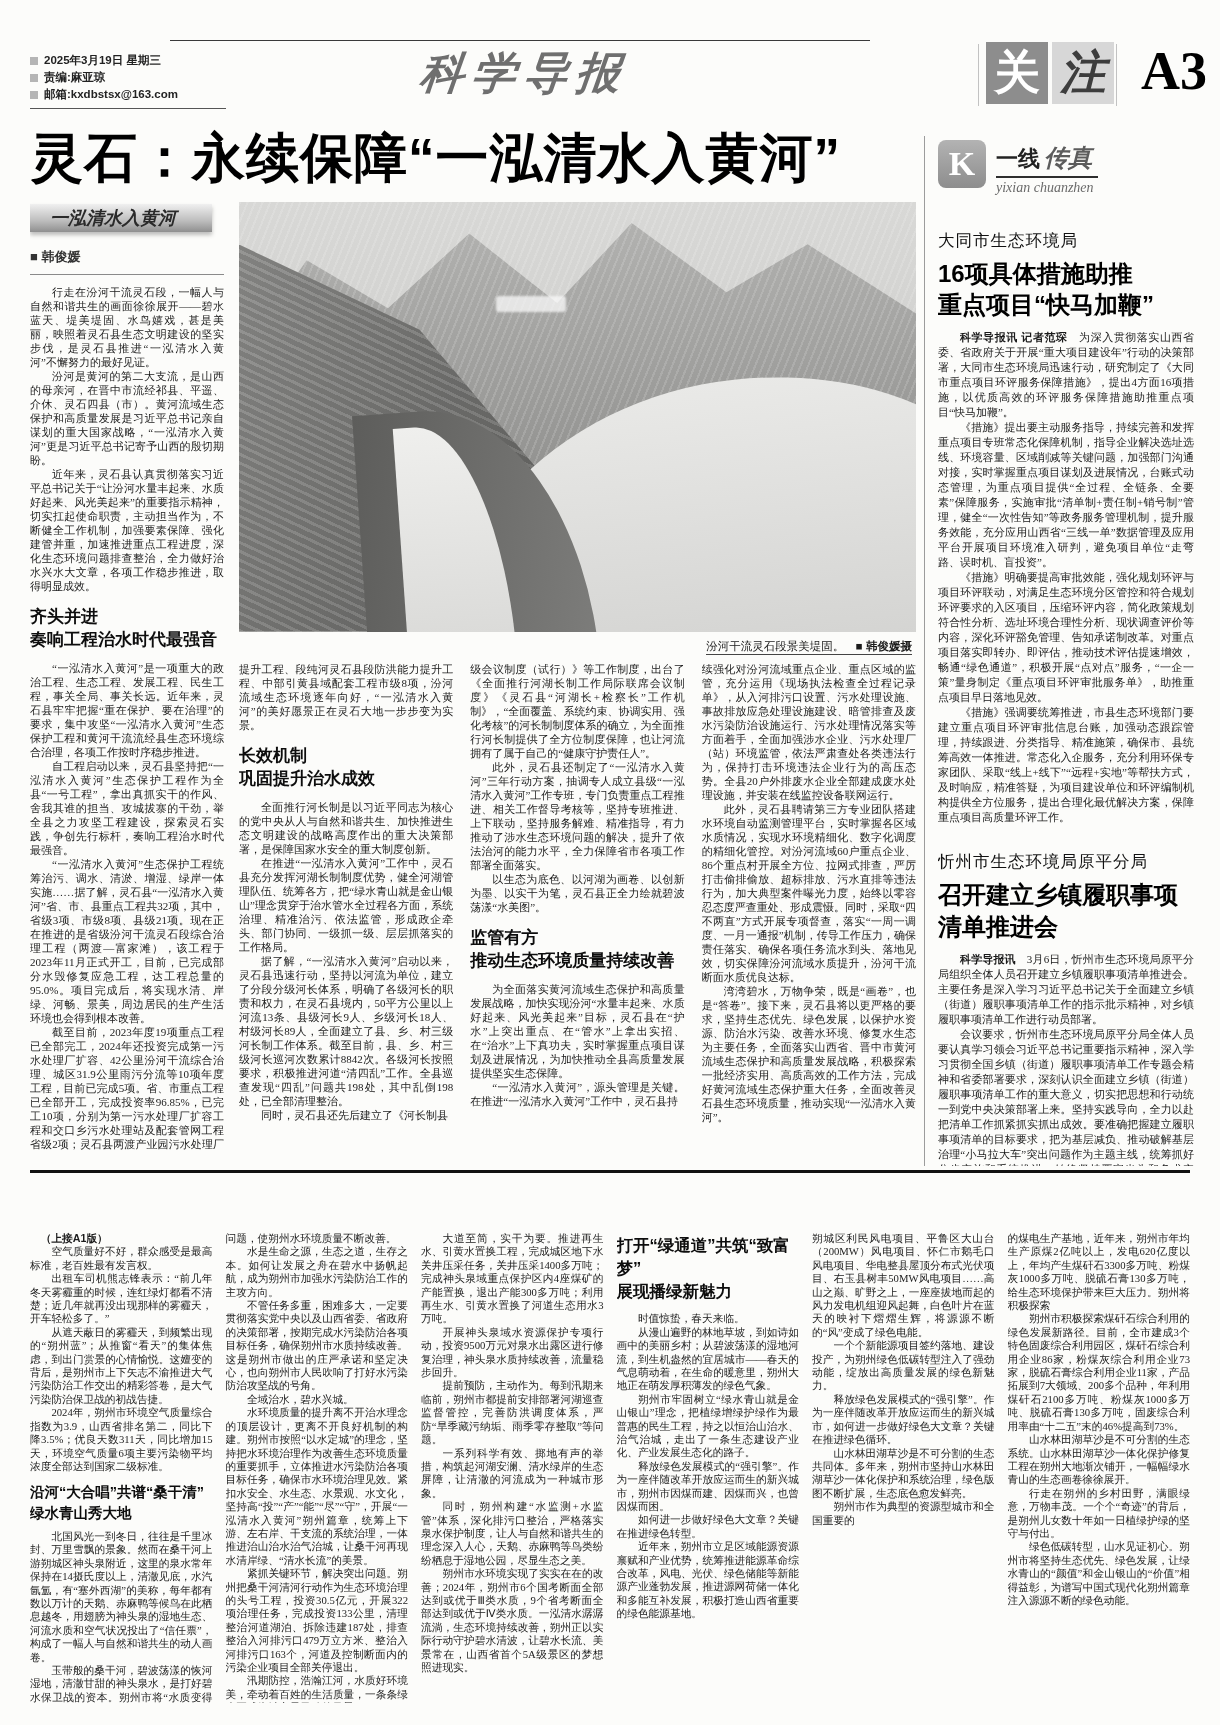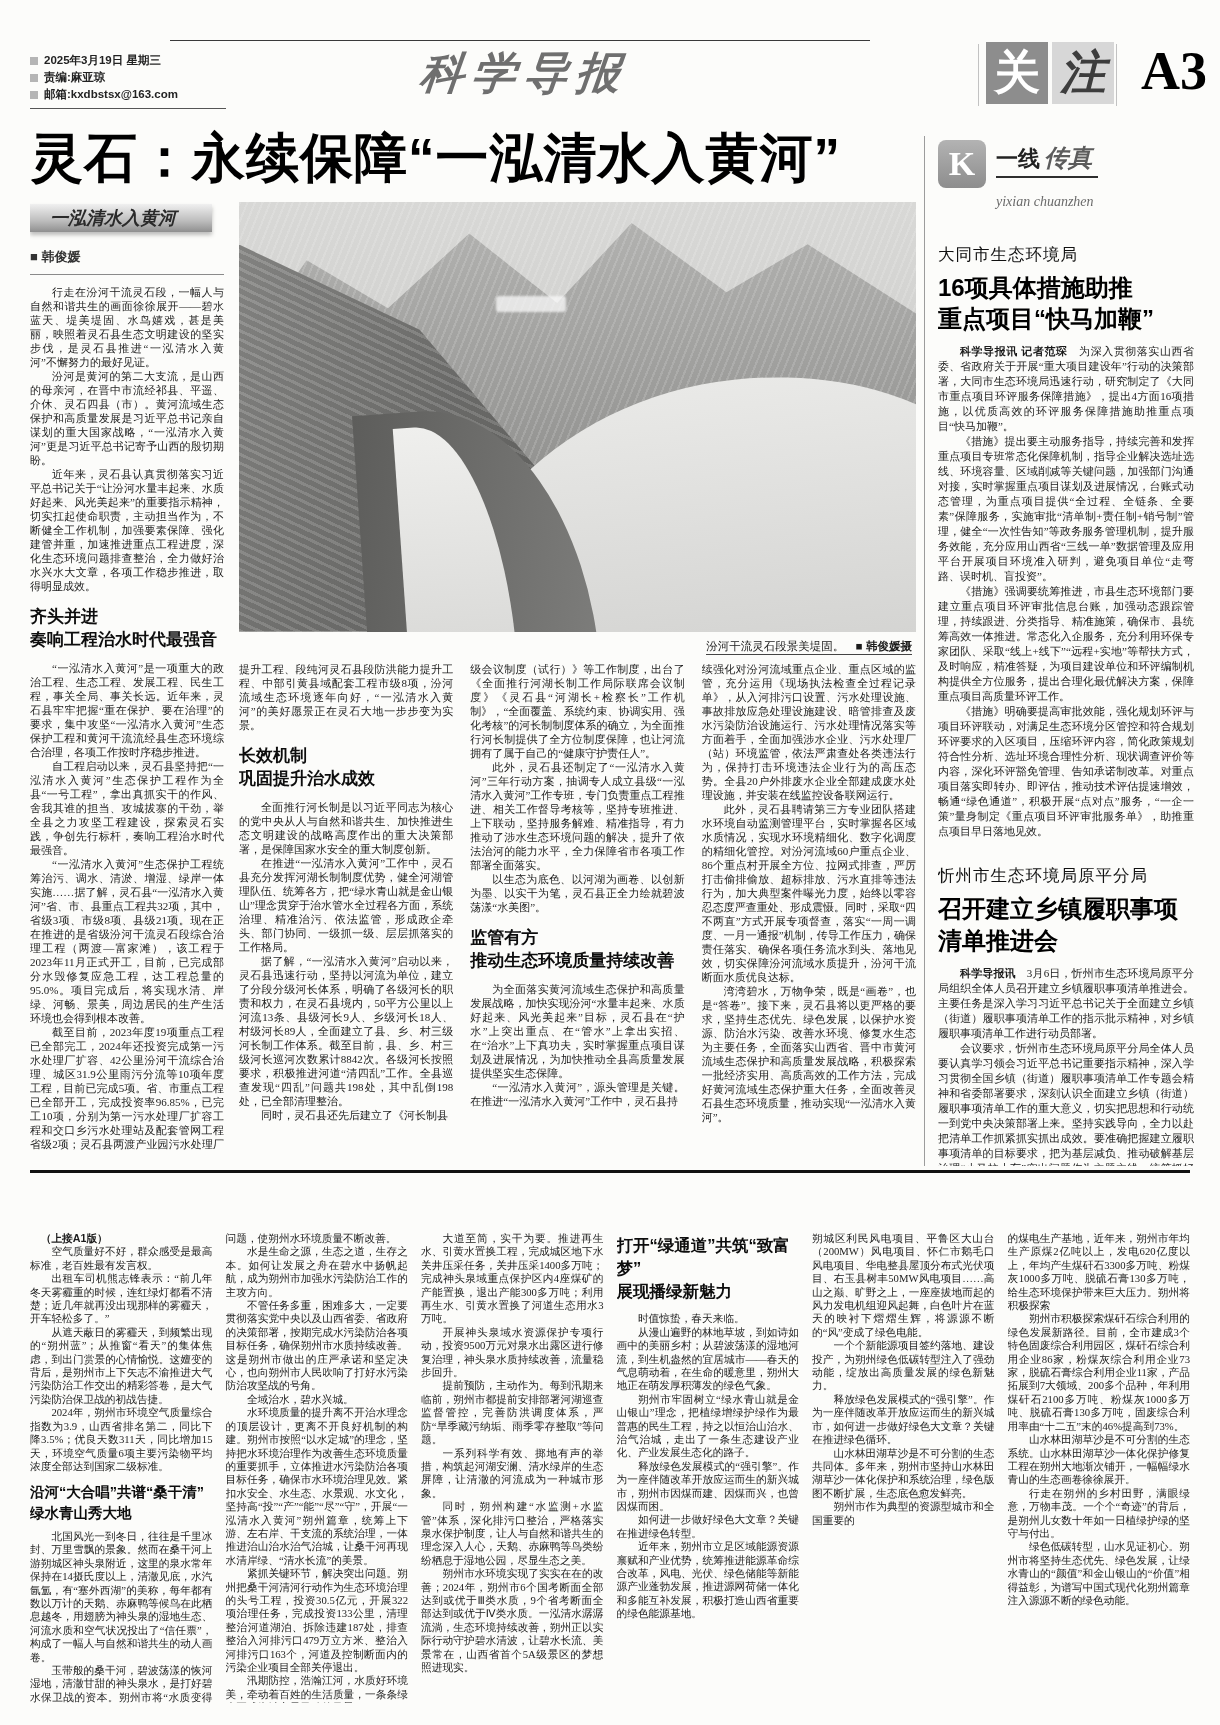--- a/index.html
+++ b/index.html
@@ -72,21 +72,21 @@
   
   .vrule{position:absolute;left:924px;top:136px;width:1px;height:1030px;background:#9c9c9c;}
   .sidebar{position:absolute;left:938px;top:140px;width:256px;height:1026px;overflow:hidden;}
   .brand{display:flex;gap:10px;align-items:flex-start;margin-bottom:34px;}
   .brand-logo{width:48px;height:48px;border-radius:8px;flex:none;display:flex;align-items:center;justify-content:center;
         background:linear-gradient(#b3b3b3,#8d8d8d);color:#fff;font-family:"Liberation Serif",serif;
         font-weight:700;font-size:34px;}
   .brand-line1{display:flex;align-items:baseline;gap:4px;border-bottom:2px solid #2e2e2e;padding:2px 6px 2px 0;}
   .brand-t1{font-family:"Liberation Sans",sans-serif;font-weight:700;font-size:22px;color:#222;}
   .brand-t2{font-family:"Liberation Serif",serif;font-style:italic;font-weight:700;font-size:24px;color:#5c5c5c;}
-  .brand-pinyin{font-family:"Liberation Serif",serif;font-style:italic;font-size:14px;color:#6a6a6a;padding-top:16px;}
+  .brand-pinyin{font-family:"Liberation Serif",serif;font-style:italic;font-size:14px;color:#6a6a6a;padding-top:2px;}
   .kicker{font-family:"Liberation Sans",sans-serif;font-size:16.5px;color:#111;margin:0 0 6px;letter-spacing:1px;}
   .art-headline{font-family:"Liberation Sans",sans-serif;font-weight:700;font-size:24px;line-height:1.3;
         color:#000;margin:0 0 10px;}
   .art-headline span{display:block;}
   .sidebar .para{font-size:11px;line-height:15px;}
   .art2{margin-top:26px;}
   
   .hrule{position:absolute;left:30px;top:1170px;width:1160px;height:3px;background:#111;}
   .bottom{position:absolute;left:30px;top:1188px;width:1160px;height:515px;display:flex;gap:13px;overflow:hidden;}
   .bcol{flex:1;overflow:hidden;margin-top:44px;}
@@ -205,22 +205,22 @@
 
     <div class="art1">
       <p class="kicker">大同市生态环境局</p>
       <h2 class="art-headline">
         <span>16项具体措施助推</span>
         <span>重点项目“快马加鞭”</span>
       </h2>
       <div>
           <p class="para"><b class="lede">科学导报讯 记者范琛　</b>为深入贯彻落实山西省委、省政府关于开展“重大项目建设年”行动的决策部署，大同市生态环境局迅速行动，研究制定了《大同市重点项目环评服务保障措施》，提出4方面16项措施，以优质高效的环评服务保障措施助推重点项目“快马加鞭”。</p>
           <p class="para">《措施》提出要主动服务指导，持续完善和发挥重点项目专班常态化保障机制，指导企业解决选址选线、环境容量、区域削减等关键问题，加强部门沟通对接，实时掌握重点项目谋划及进展情况，台账式动态管理，为重点项目提供“全过程、全链条、全要素”保障服务，实施审批“清单制+责任制+销号制”管理，健全“一次性告知”等政务服务管理机制，提升服务效能，充分应用山西省“三线一单”数据管理及应用平台开展项目环境准入研判，避免项目单位“走弯路、误时机、盲投资”。</p>
+          <p class="para">《措施》明确要提高审批效能，强化规划环评与项目环评联动，对满足生态环境分区管控和符合规划环评要求的入区项目，压缩环评内容，简化政策规划符合性分析、选址环境合理性分析、现状调查评价等内容，深化环评豁免管理、告知承诺制改革。对重点项目落实即转办、即评估，推动技术评估提速增效，畅通“绿色通道”，积极开展“点对点”服务，“一企一策”量身制定《重点项目环评审批服务单》，助推重点项目早日落地见效。</p>
           <p class="para">《措施》强调要统筹推进，市县生态环境部门要建立重点项目环评审批信息台账，加强动态跟踪管理，持续跟进、分类指导、精准施策，确保市、县统筹高效一体推进。常态化入企服务，充分利用环保专家团队、采取“线上+线下”“远程+实地”等帮扶方式，及时响应，精准答疑，为项目建设单位和环评编制机构提供全方位服务，提出合理化最优解决方案，保障重点项目高质量环评工作。</p>
-          <p class="para">《措施》明确要提高审批效能，强化规划环评与项目环评联动，对满足生态环境分区管控和符合规划环评要求的入区项目，压缩环评内容，简化政策规划符合性分析、选址环境合理性分析、现状调查评价等内容，深化环评豁免管理、告知承诺制改革。对重点项目落实即转办、即评估，推动技术评估提速增效，畅通“绿色通道”，积极开展“点对点”服务，“一企一策”量身制定《重点项目环评审批服务单》，助推重点项目早日落地见效。</p>
         </div>
     </div>
 
     <div class="art2">
       <p class="kicker">忻州市生态环境局原平分局</p>
       <h2 class="art-headline">
         <span>召开建立乡镇履职事项</span>
         <span>清单推进会</span>
       </h2>
       <div>

